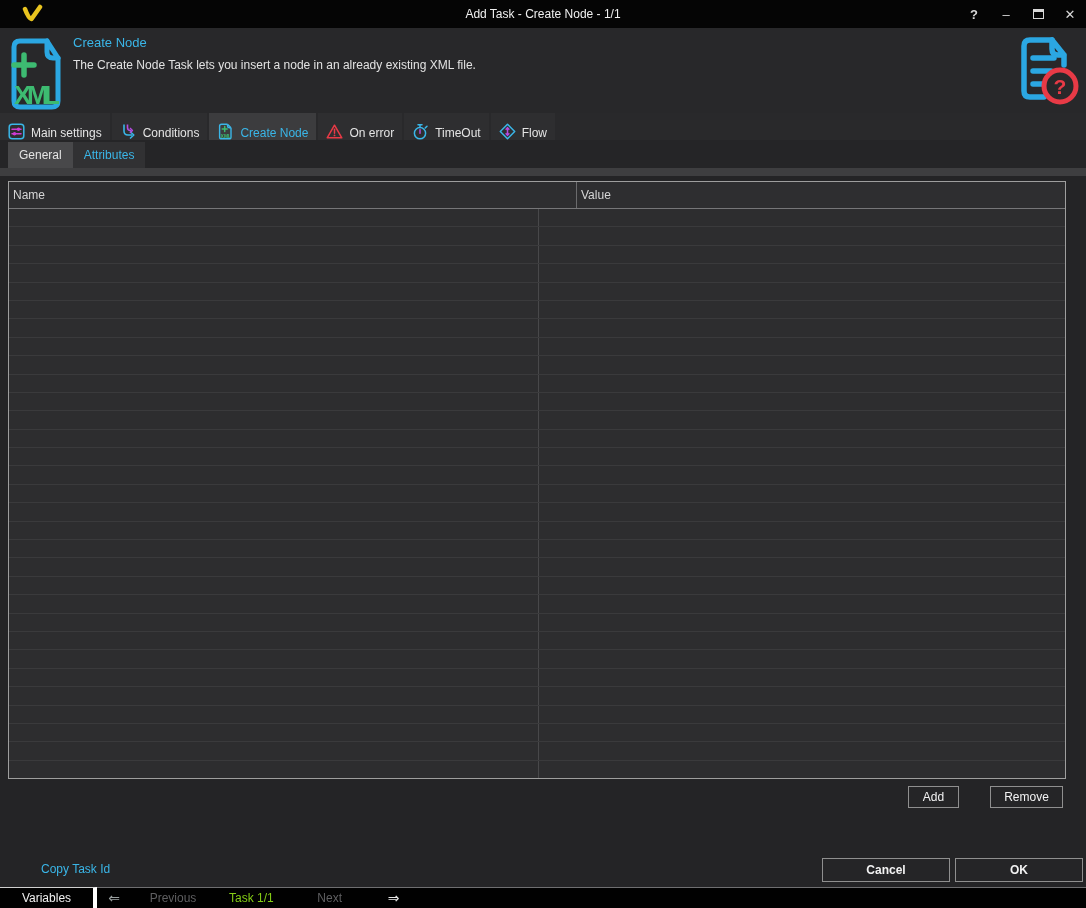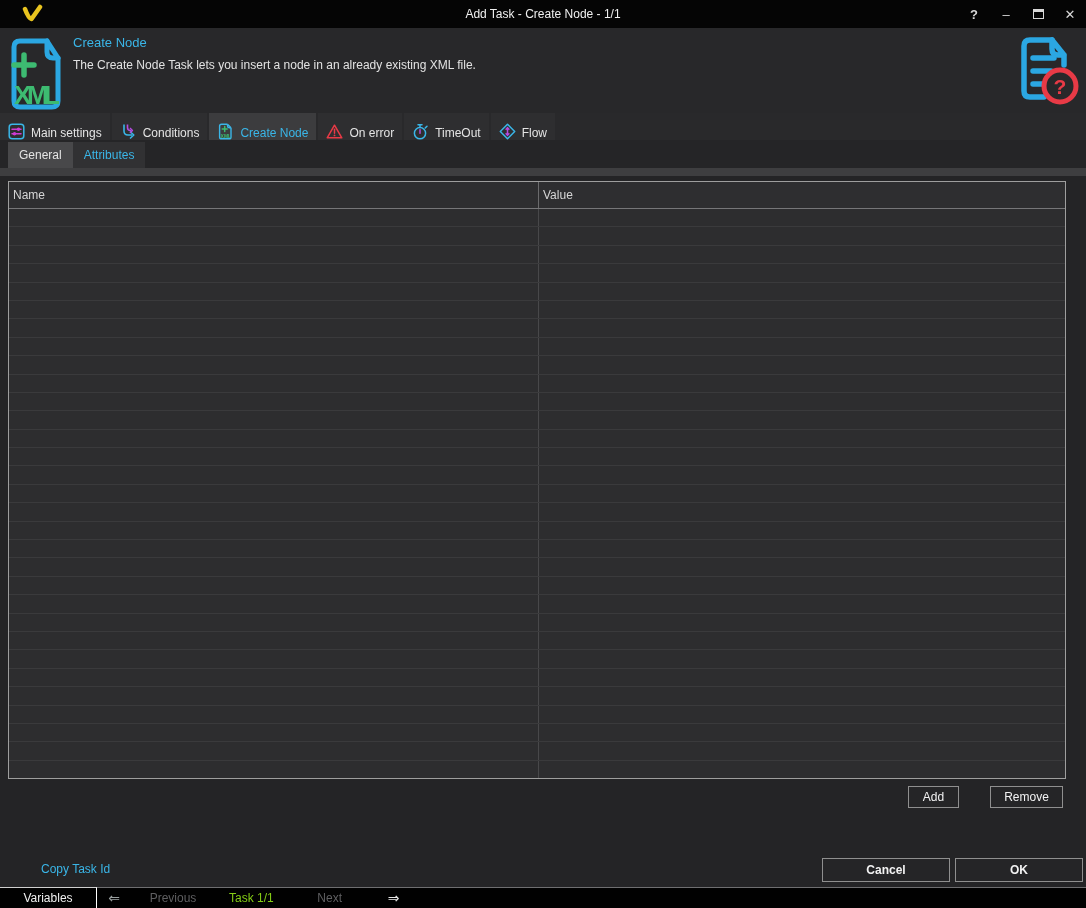--- a/index.html
+++ b/index.html
@@ -38,42 +38,42 @@
 
   
   .subtabs{position:absolute;left:0;top:140px;width:1086px;height:28px;background:#252527;display:flex;align-items:flex-end;padding-left:8px;}
   .subtab{height:26px;display:flex;align-items:center;padding:0 11px;font-size:12px;cursor:default;}
   .subtab.general{background:#48484a;color:#e4e4e4;}
   .subtab.selected{background:#313133;color:var(--accent-cyan);}
   .panel-strip{position:absolute;left:0;top:168px;width:1086px;height:8px;background:#3e3e40;}
 
   
   .attr-table{position:absolute;left:8px;top:181px;width:1058px;height:598px;border:1px solid #9e9e9e;background:#2d2d2f;display:flex;flex-direction:column;}
-  .thead{display:flex;height:27px;flex:0 0 27px;border-bottom:1px solid #767678;background:#2e2e30;}
+  .thead{display:flex;height:27px;flex:0 0 27px;border-bottom:1px solid #767678;background:#2e2e30;gap:38px;}
   .thead .tcell{display:flex;align-items:center;font-size:12px;color:#d6d6d6;}
   .tcell.name{width:529px;flex:0 0 529px;padding-left:4px;}
   .tcell.value{flex:1;padding-left:4px;border-left:1px solid #6b6b6d;}
   .tbody{flex:1;display:flex;flex-direction:column;}
   .trow{flex:1;display:flex;border-bottom:1px solid #3a3a3c;}
   .trow:last-child{border-bottom:none;}
   .trow .tcell.value{border-left:1px solid #48484a;}
 
   
   .btn{background:#252527;border:1px solid #8f8f8f;color:#f2f2f2;font-size:12px;display:flex;align-items:center;justify-content:center;cursor:default;}
   .add-btn{position:absolute;left:908px;top:786px;width:51px;height:22px;}
   .remove-btn{position:absolute;left:990px;top:786px;width:73px;height:22px;}
 
   
   .copy-task-link{position:absolute;left:10px;top:862px;font-size:12px;color:var(--accent-cyan);cursor:default;margin-left:31px;}
   .cancel-btn{position:absolute;left:822px;top:858px;width:128px;height:24px;font-weight:bold;}
   .ok-btn{position:absolute;left:955px;top:858px;width:128px;height:24px;font-weight:bold;}
 
   
   .statusbar{position:absolute;left:0;top:887px;width:1086px;height:21px;background:#010101;border-top:1px solid #6e6e70;display:flex;align-items:stretch;font-size:12px;}
-  .sb-variables{width:97px;display:flex;align-items:center;justify-content:center;color:#f0f0f0;border-right:1px solid #ffffff;border-top:1px solid #cfcfcf;margin-top:-1px;}
+  .sb-variables{width:97px;display:flex;align-items:center;justify-content:center;color:#f0f0f0;border-right:4px solid #ffffff;border-top:1px solid #cfcfcf;margin-top:-1px;}
   .sb-arrow{width:34px;display:flex;align-items:center;justify-content:center;font-size:14px;}
   .sb-arrow.prev{color:#9aa0a0;}
   .sb-arrow.next{color:#e6e6e6;width:44px;}
   .sb-previous,.sb-next{width:84px;display:flex;align-items:center;justify-content:center;color:#5f5f61;}
   .sb-task{padding:0 14px;display:flex;align-items:center;color:#84cc16;}
 </style>
 </head>
 <body>
 
 <div class="window">

